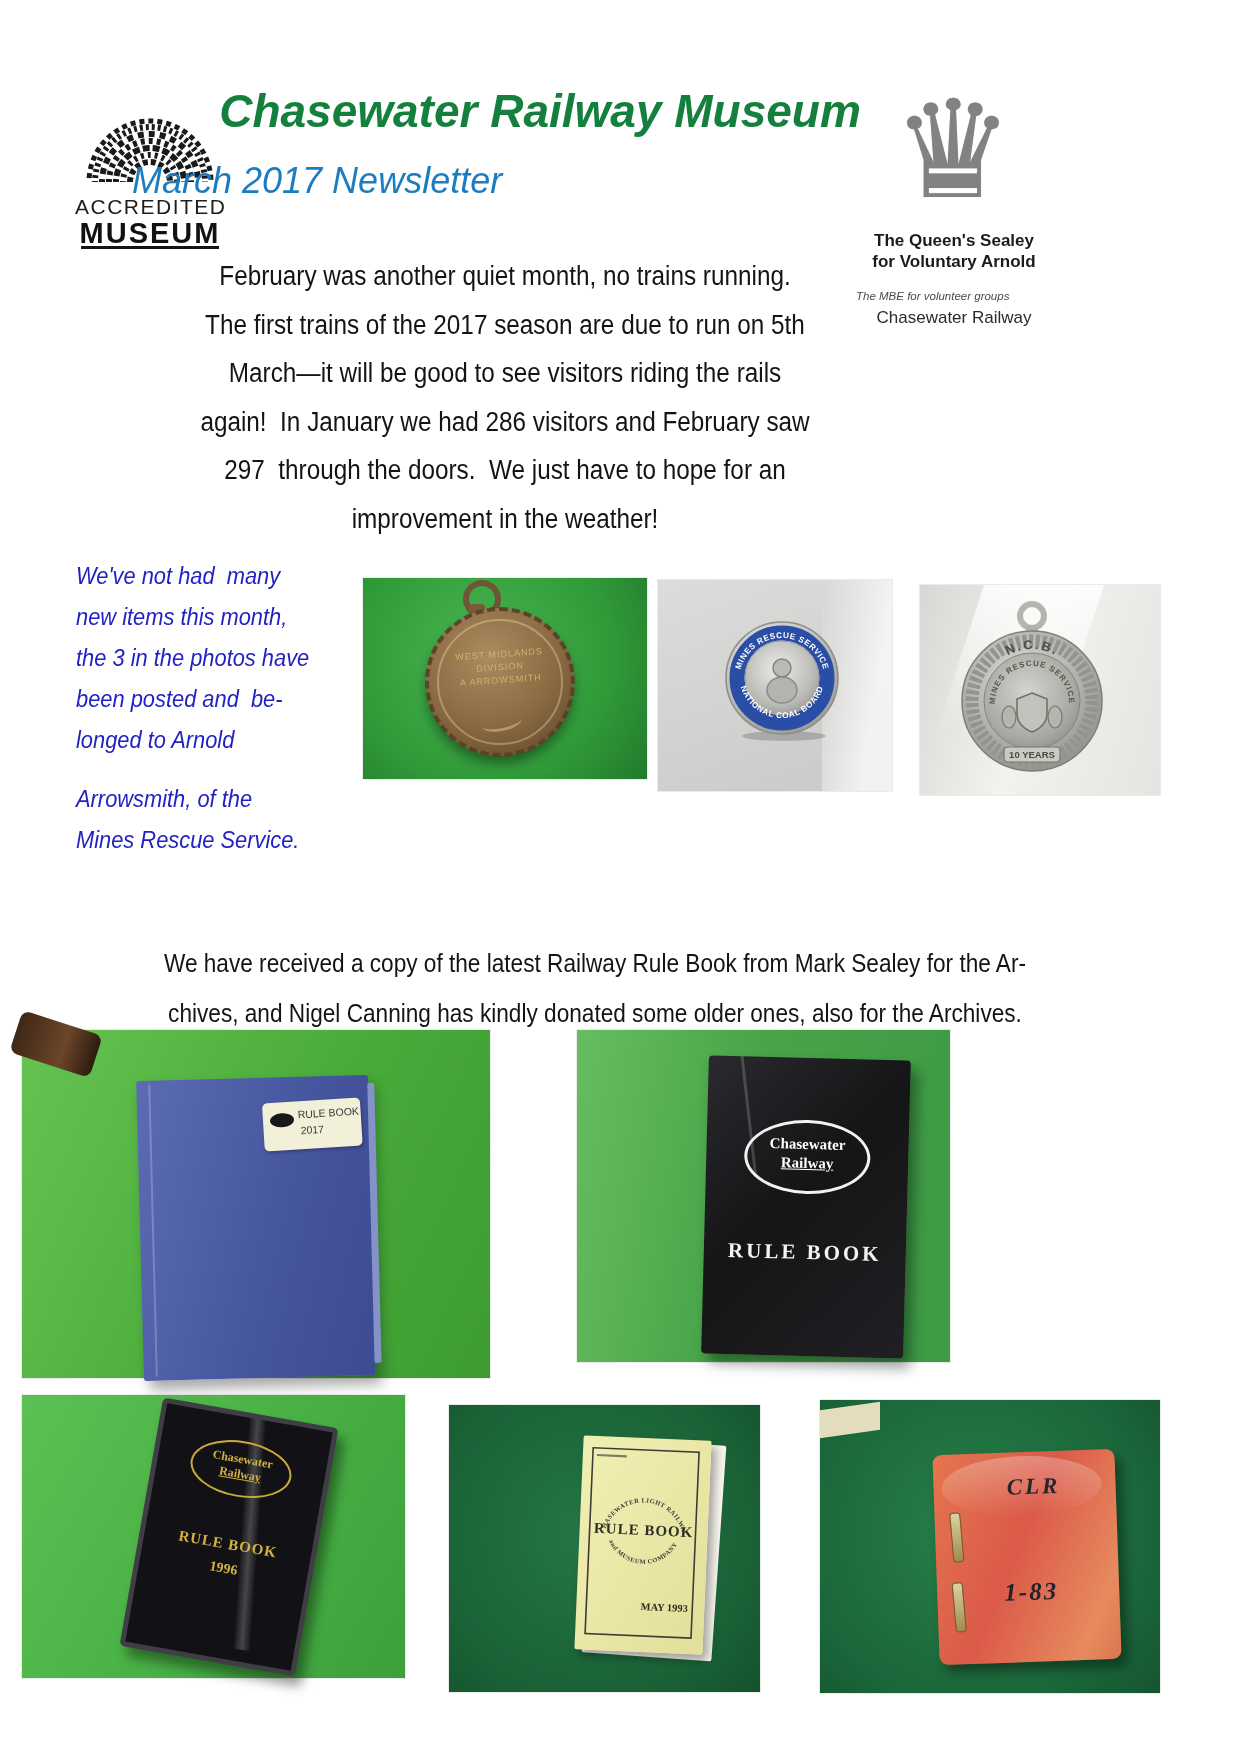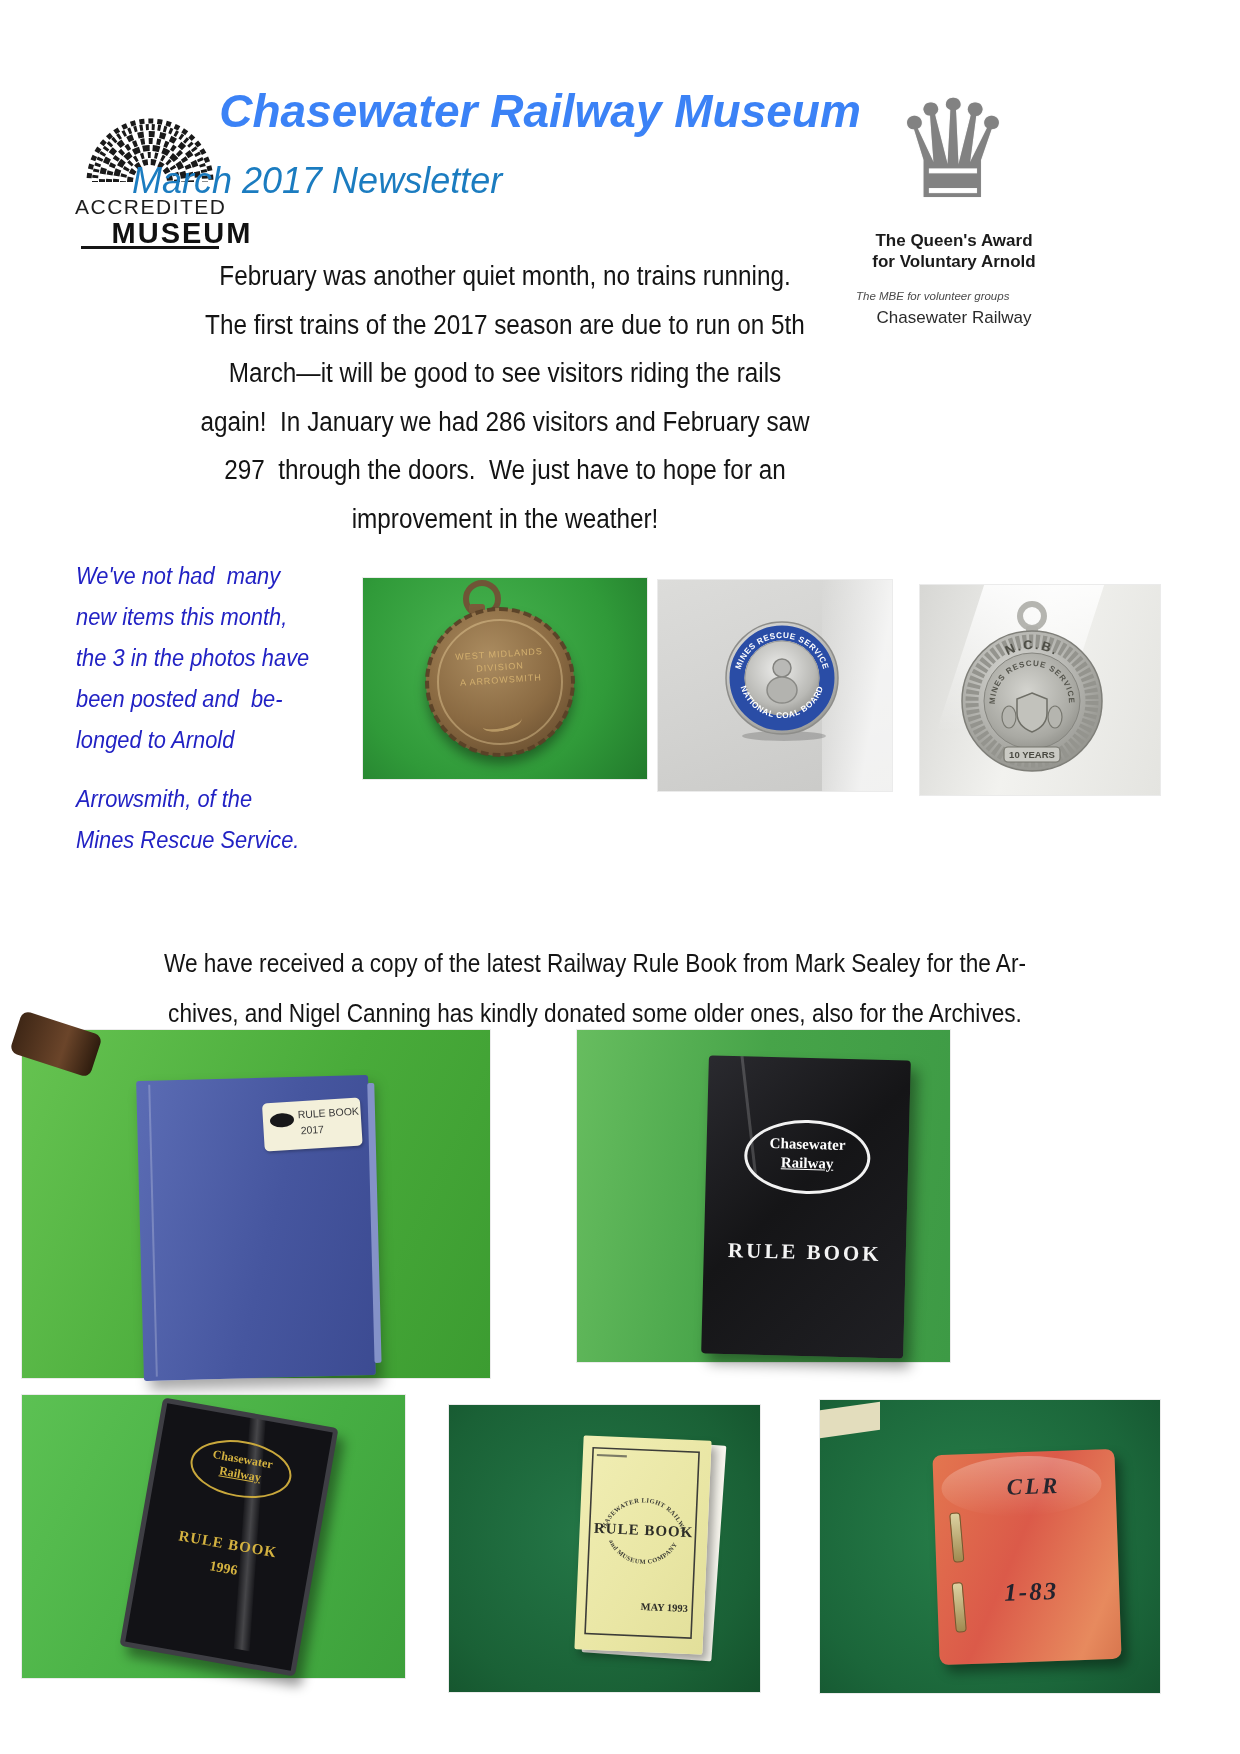--- a/index.html
+++ b/index.html
@@ -4,23 +4,23 @@
 <style>
   html,body{margin:0;padding:0;background:#fff;}
   #page{position:relative;width:1240px;height:1754px;background:#ffffff;overflow:hidden;
         font-family:"Liberation Sans",sans-serif;color:#141414;}
   .abs{position:absolute;}
   .pre{white-space:pre-wrap;}
 
   
   .acc-logo{left:75px;top:96px;width:150px;height:165px;text-decoration:underline;}
   .acc-line1{left:0;top:99px;width:150px;text-align:center;font-size:21px;letter-spacing:1.5px;color:#1d1d1d;}
-  .acc-line2{left:0;top:121px;width:150px;text-align:center;font-size:29px;font-weight:bold;letter-spacing:2px;color:#111;margin-left:32px;}
+  .acc-line2{left:0;top:121px;width:150px;text-align:center;font-size:29px;font-weight:bold;letter-spacing:2px;color:#111;}
   .acc-rule{left:6px;top:150px;width:138px;height:2.5px;background:#151515;}
-  .main-title{left:140px;top:84px;width:800px;text-align:center;font-size:46px;font-weight:bold;font-style:italic;color:#3b82f6;}
+  .main-title{left:140px;top:84px;width:800px;text-align:center;font-size:46px;font-weight:bold;font-style:italic;color:#15803d;}
   .sub-title{left:132px;top:160px;width:800px;text-align:left;font-size:36px;font-style:italic;color:#1b7cc0;}
   .crown{left:878px;top:70px;width:150px;height:160px;text-align:center;line-height:160px;
          font-family:"DejaVu Sans",sans-serif;font-size:136px;color:#828282;text-shadow:0 0 1px #bdbdbd;}
   .qa-bold{left:856px;width:196px;text-align:center;font-size:17px;font-weight:bold;color:#1b1b1b;}
   .qa-tag{left:856px;top:290px;width:196px;text-align:left;font-size:11.5px;font-style:italic;color:#4a4a4a;}
   .qa-org{left:856px;top:308px;width:196px;text-align:center;font-size:17px;color:#2b2b2b;}
 
   
   .intro{left:90px;top:252px;width:830px;}
   .intro div{text-align:center;font-size:27px;line-height:48.5px;transform:scaleX(.9);transform-origin:center;}
@@ -143,21 +143,21 @@
     </svg>
     <div class="abs acc-line1">ACCREDITED</div>
     <div class="abs acc-line2">MUSEUM</div>
     <div class="abs acc-rule"></div>
   </div>
 
   <div class="abs main-title">Chasewater Railway Museum</div>
   <div class="abs sub-title">March 2017 Newsletter</div>
 
   <div class="abs crown">♛</div>
-  <div class="abs qa-bold" style="top:231px;">The Queen's Award</div>
+  <div class="abs qa-bold" style="top:231px;">The Queen's Sealey</div>
   <div class="abs qa-bold" style="top:252px;">for Voluntary Arnold</div>
   <div class="abs qa-tag">The MBE for volunteer groups</div>
   <div class="abs qa-org">Chasewater Railway</div>
 
   <div class="abs intro">
     <div class="pre">February was another quiet month, no trains running.</div>
     <div class="pre">The first trains of the 2017 season are due to run on 5th</div>
     <div class="pre">March—it will be good to see visitors riding the rails</div>
     <div class="pre">again!  In January we had 286 visitors and February saw</div>
     <div class="pre">297  through the doors.  We just have to hope for an</div>

